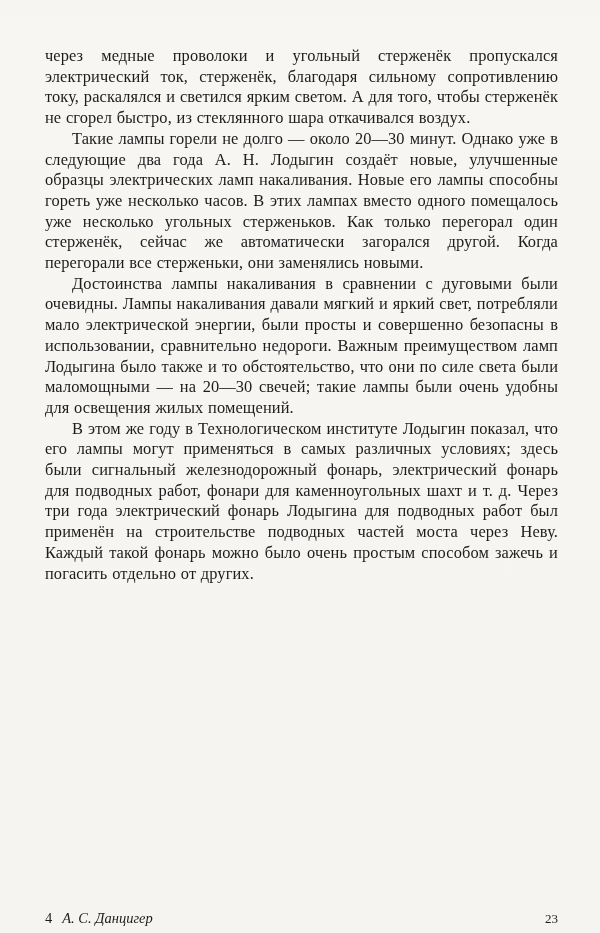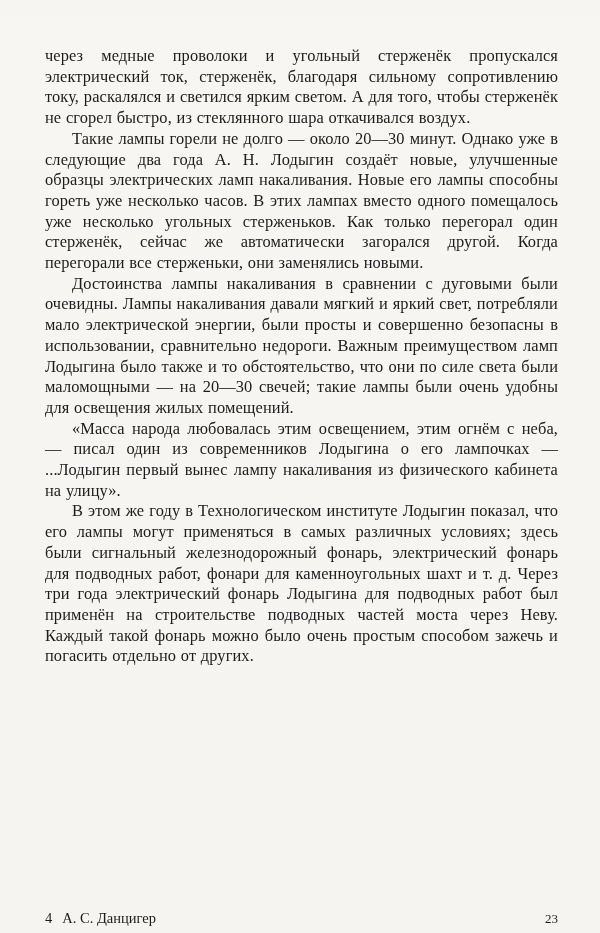--- a/index.html
+++ b/index.html
@@ -47,34 +47,34 @@
     align-items: baseline;
     padding-top: 8px;
     font-size: 14.5px;
   }
   .footer-left {
     display: flex;
     align-items: baseline;
     gap: 10px;
   }
   .sig-author {
+    font-style: italic;
   }
   .page-number {
     font-size: 13px;
   }
 </style>
 </head>
 <body>
 
 <div class="page">
   <div class="text-block">
     <p>через медные проволоки и угольный стерженёк пропускался электрический ток, стерженёк, благодаря сильному сопротивлению току, раскалялся и светился ярким светом. А для того, чтобы стерженёк не сгорел быстро, из стеклянного шара откачивался воздух.</p>
     <p class="indent">Такие лампы горели не долго — около 20—30 минут. Однако уже в следующие два года А. Н. Лодыгин создаёт новые, улучшенные образцы электрических ламп накаливания. Новые его лампы способны гореть уже несколько часов. В этих лампах вместо одного помещалось уже несколько угольных стерженьков. Как только перегорал один стерженёк, сейчас же автоматически загорался другой. Когда перегорали все стерженьки, они заменялись новыми.</p>
     <p class="indent">Достоинства лампы накаливания в сравнении с дуговыми были очевидны. Лампы накаливания давали мягкий и яркий свет, потребляли мало электрической энергии, были просты и совершенно безопасны в использовании, сравнительно недороги. Важным преимуществом ламп Лодыгина было также и то обстоятельство, что они по силе света были маломощными — на 20—30 свечей; такие лампы были очень удобны для освещения жилых помещений.</p>
-    <p class="indent">«Масса народа любовалась этим освещением, этим огнём с неба, — писал один из современников Лодыгина о его лампочках — ...Лодыгин первый вынес лампу накаливания из физического кабинета на улицу».</p>
     <p class="indent">В этом же году в Технологическом институте Лодыгин показал, что его лампы могут применяться в самых различных условиях; здесь были сигнальный железнодорожный фонарь, электрический фонарь для подводных работ, фонари для каменноугольных шахт и т. д. Через три года электрический фонарь Лодыгина для подводных работ был применён на строительстве подводных частей моста через Неву. Каждый такой фонарь можно было очень простым способом зажечь и погасить отдельно от других.</p>
   </div>
   <div class="footer">
     <div class="footer-left">
       <span>4</span>
       <span class="sig-author">А. С. Данцигер</span>
     </div>
     <div class="page-number">23</div>
   </div>
 </div>

